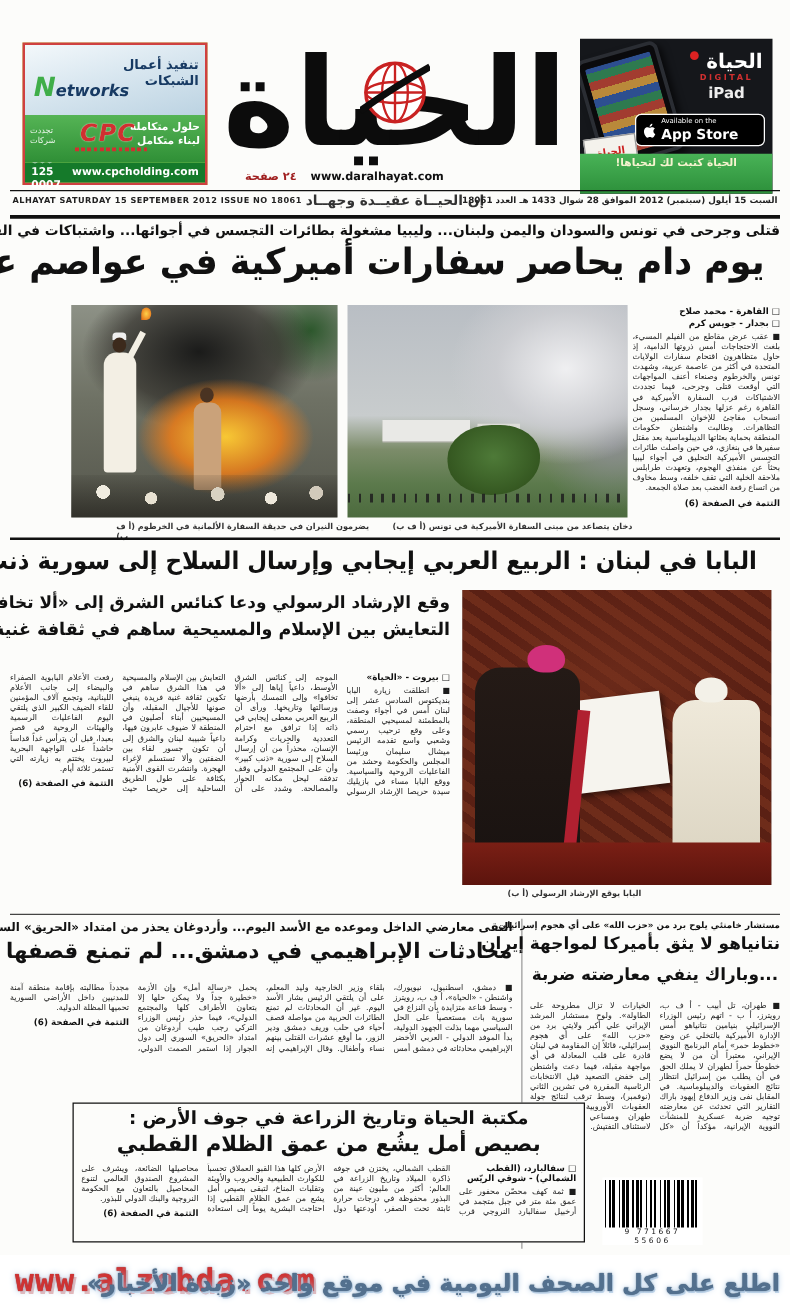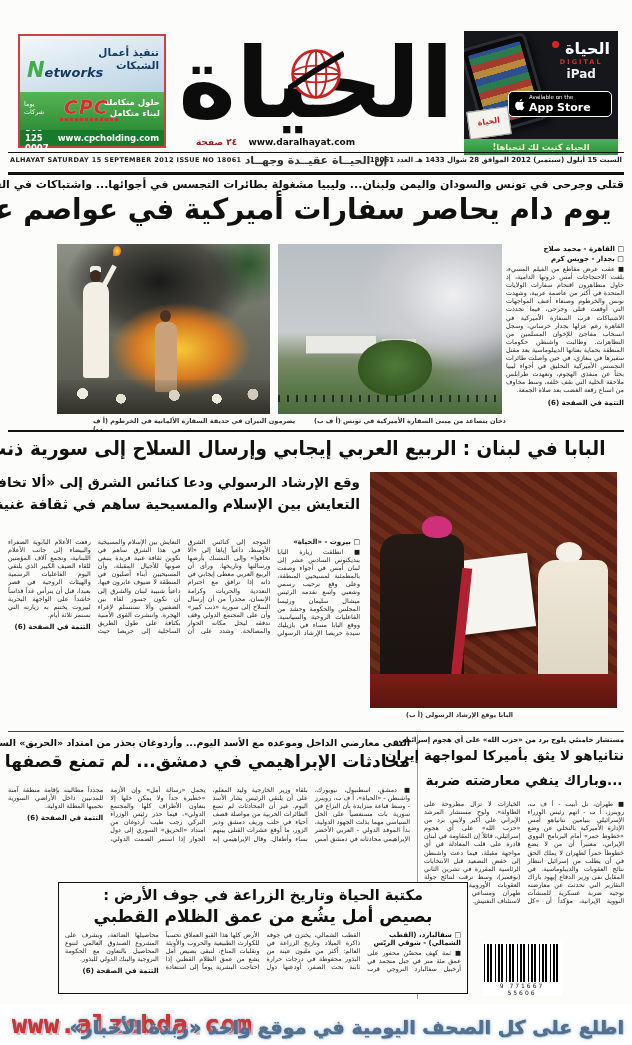--- a/index.html
+++ b/index.html
@@ -36,21 +36,21 @@
   .adr-digital{color:#d03030;font-size:6.5px;font-weight:bold;letter-spacing:2px;}
   .adr-ipad{color:#eee;font-size:12px;font-weight:bold;margin-top:1px;}
   .appstore{position:absolute;right:6px;top:60px;width:104px;height:26px;background:#000;border:1px solid #fff;border-radius:5px;
             display:flex;align-items:center;gap:4px;padding:0 5px;box-sizing:border-box;}
   .apple{width:11px;height:13px;flex:none;}
   .as-txt{color:#fff;line-height:1;}
   .as-top{font-size:5.5px;}
   .as-main{font-size:11px;font-weight:bold;margin-top:1px;}
   .news-corner{position:absolute;left:4px;bottom:18px;width:40px;height:26px;background:#f4f2ec;transform:rotate(-8deg);
                border:1px solid #999;font-size:8px;font-weight:bold;color:#c22;text-align:center;line-height:24px;}
-  .adr-strip{position:absolute;left:0;right:0;bottom:0;height:16px;background:linear-gradient(180deg,#49b357,#2c8f3a);
+  .adr-strip{position:absolute;left:0;right:0;bottom:0;height:32px;background:linear-gradient(180deg,#49b357,#2c8f3a);
              color:#f6f3cf;font-size:8.5px;font-weight:bold;text-align:center;line-height:16px;direction:rtl;}
 
   
   .mh-latin{left:171px;top:33px;width:290px;text-align:center;font-size:10px;font-weight:bold;letter-spacing:3px;color:#111;}
   .mh-globe{left:288px;top:46px;width:56px;height:56px;}
   .mh-arabic{left:160px;top:22px;width:312px;text-align:center;font-size:98px;font-weight:bold;color:#0c0c0c;line-height:1.25;
              direction:rtl;}
   .mh-sub{left:196px;top:137px;font-size:9px;font-weight:bold;color:#111;}
   .mh-pages{color:#a02020;margin-right:8px;}
 
@@ -167,21 +167,21 @@
       <div class="networks"><span class="n">N</span><span>etworks</span></div>
     </div>
     <div class="adl-green">
       <div class="adl-g-right">
         <div>حلول متكاملة</div>
         <div>لبناء متكامل</div>
       </div>
       <div class="cpc">CPC</div>
       <div class="cpc-sub"></div>
       <div class="adl-g-left">
-        <div>يوما</div>
+        <div>تجددت</div>
         <div>شركات</div>
       </div>
     </div>
     <div class="adl-bot">
       <span>800 125 0007</span>
       <span>www.cpcholding.com</span>
     </div>
   </div>
 
   <div class="abs mh-arabic nowrap">الحياة</div>

